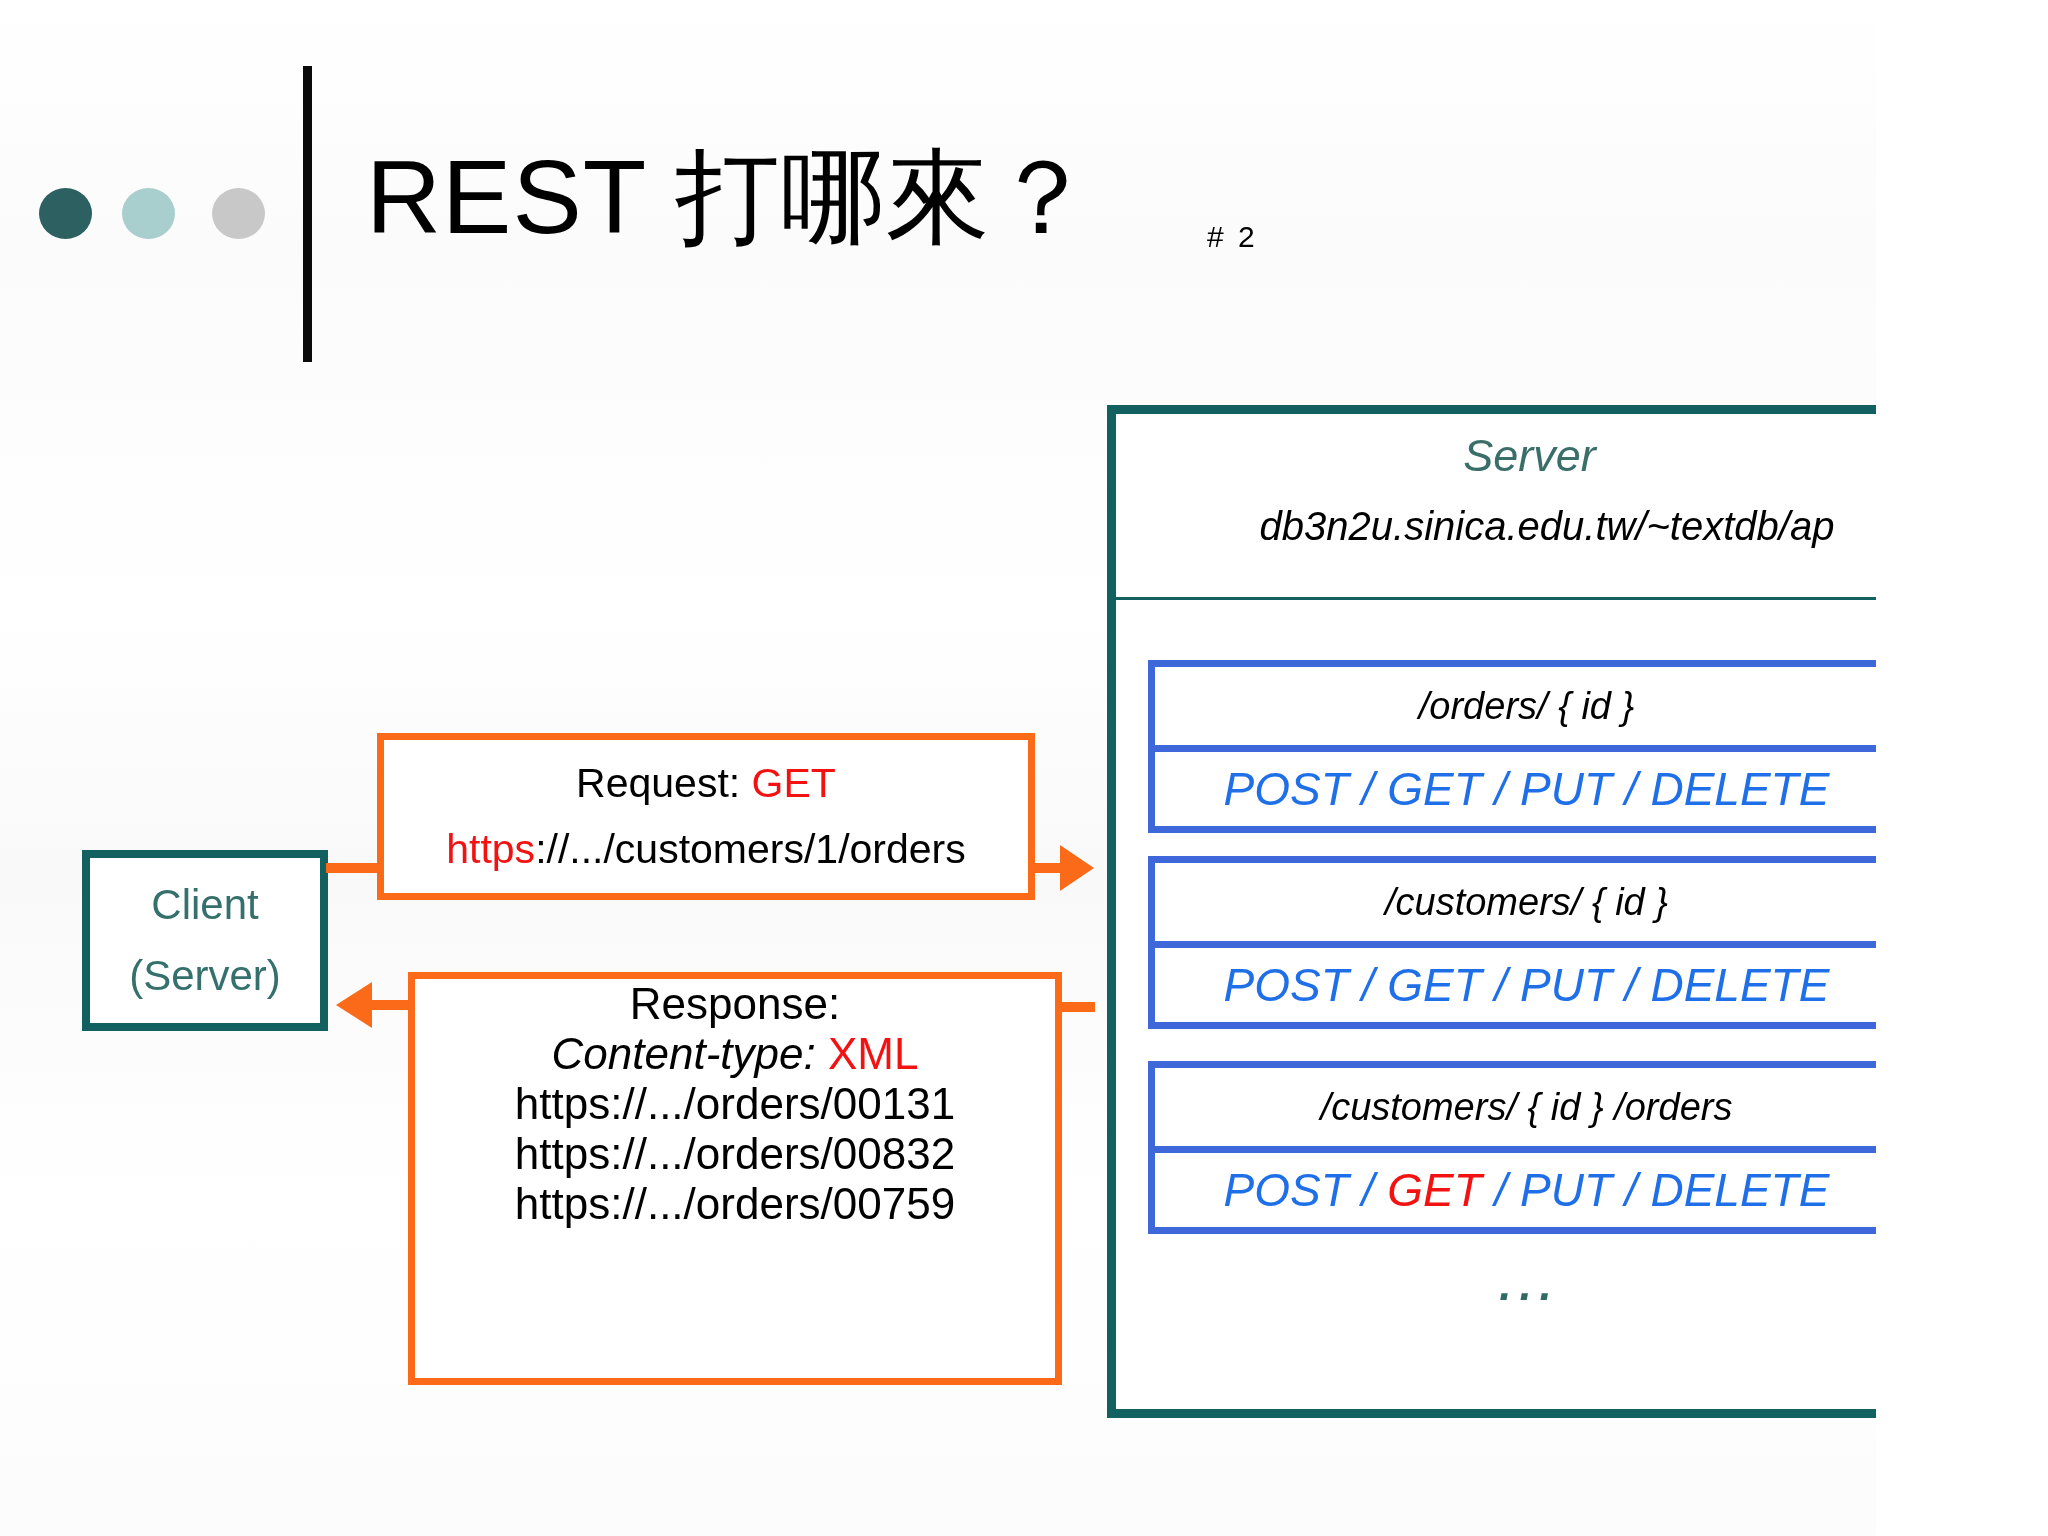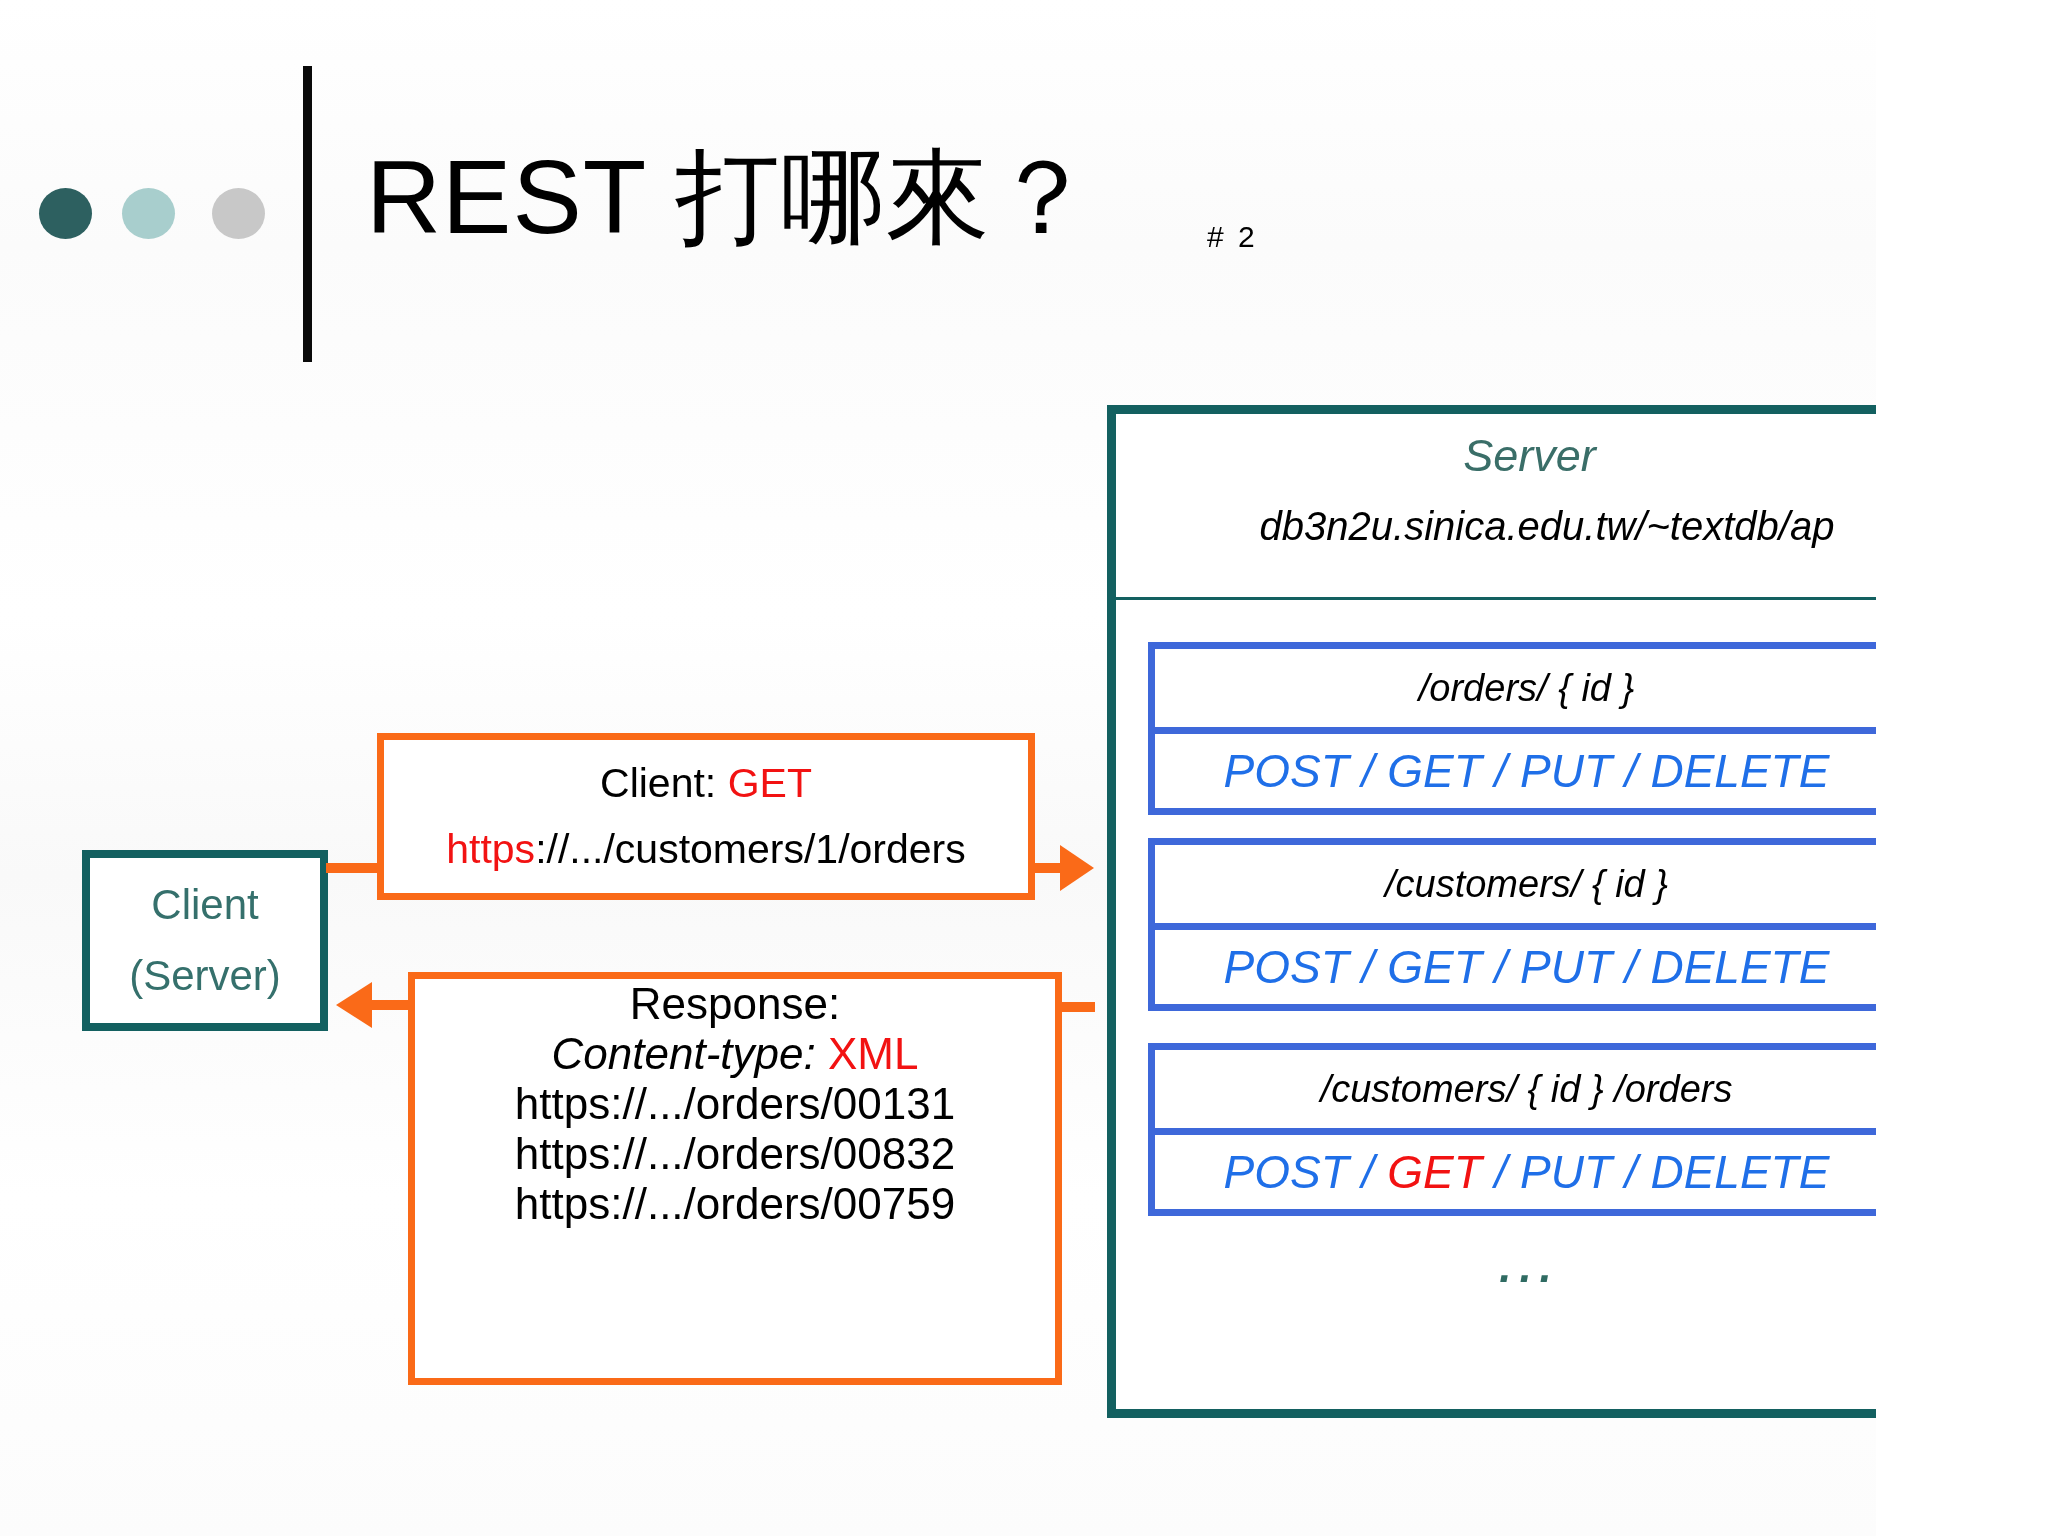--- a/index.html
+++ b/index.html
@@ -62,21 +62,21 @@
     box-sizing:border-box;height:92px;border:7px solid #3e68da;background:#fff;
     display:flex;align-items:center;justify-content:center;
     font-size:38px;color:#000;white-space:pre;
   }
   .res-methods{
     box-sizing:border-box;height:88px;margin-top:-7px;border:7px solid #3e68da;background:#fff;
     display:flex;align-items:center;justify-content:center;
     font-size:46px;color:#1f6fe8;white-space:pre;
   }
   .res-methods .method-highlight{color:#f21212;}
-  .rb1{margin-top:42px;}
+  .rb1{margin-top:60px;}
   .rb2{margin-top:23px;}
   .rb3{margin-top:32px;}
   .server-ellipsis{
     margin-top:26px;text-align:center;font-size:44px;font-weight:bold;
     color:#2f6b62;letter-spacing:8px;
   }
   
   .conn{position:absolute;background:#fa6a18;}
   .conn-client-request{left:326px;top:863px;width:52px;height:10px;}
   .conn-request-server-stem{left:1033px;top:863px;width:28px;height:10px;}
@@ -104,21 +104,21 @@
   <div class="title-rule"></div>
   <div class="slide-title">REST 打哪來？</div>
   <div class="slide-number"># 2</div>
 
   <div class="client-box">
     <div>Client</div>
     <div>(Server)</div>
   </div>
 
   <div class="request-box">
-    <div><span>Client: </span><span class="red">GET</span></div>
+    <div><span>Request: </span><span class="red">GET</span></div>
     <div><span class="red">https</span><span>://.../customers/1/orders</span></div>
   </div>
 
   <div class="response-box">
     <div>Response:</div>
     <div><span class="italic">Content-type: </span><span class="red">XML</span></div>
     <div>https://.../orders/00131</div>
     <div>https://.../orders/00832</div>
     <div>https://.../orders/00759</div>
   </div>

